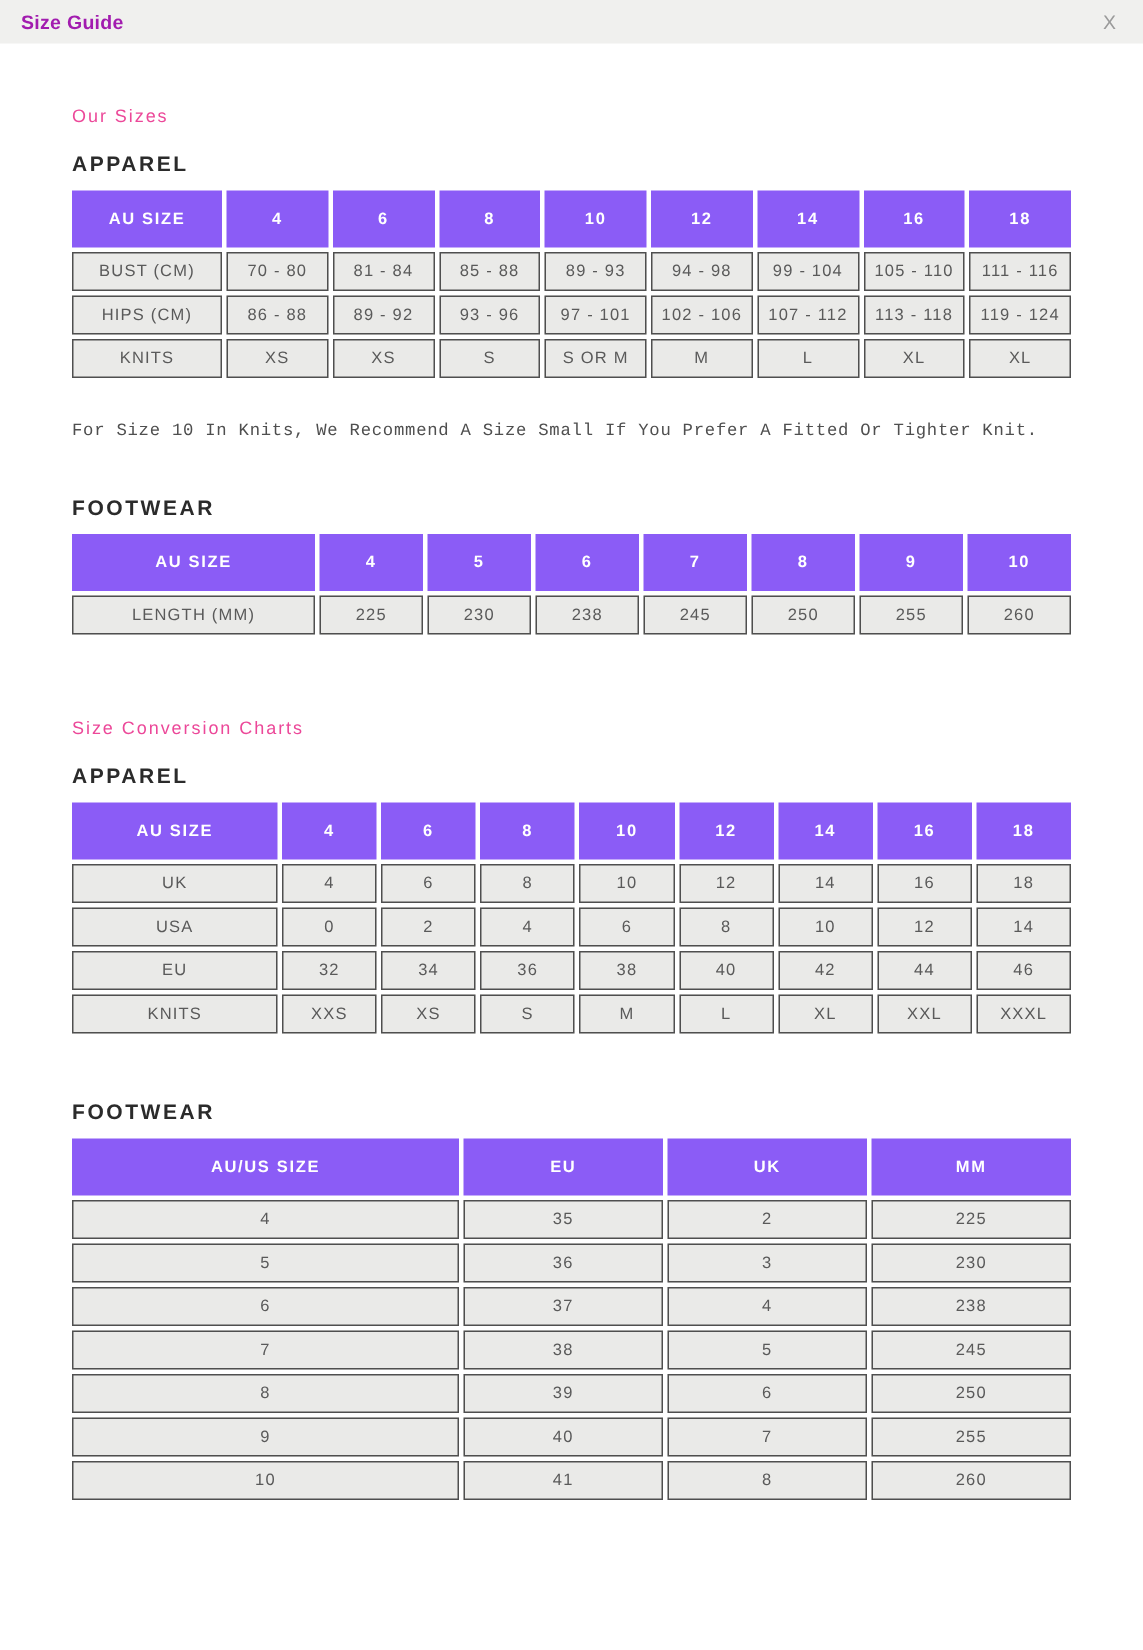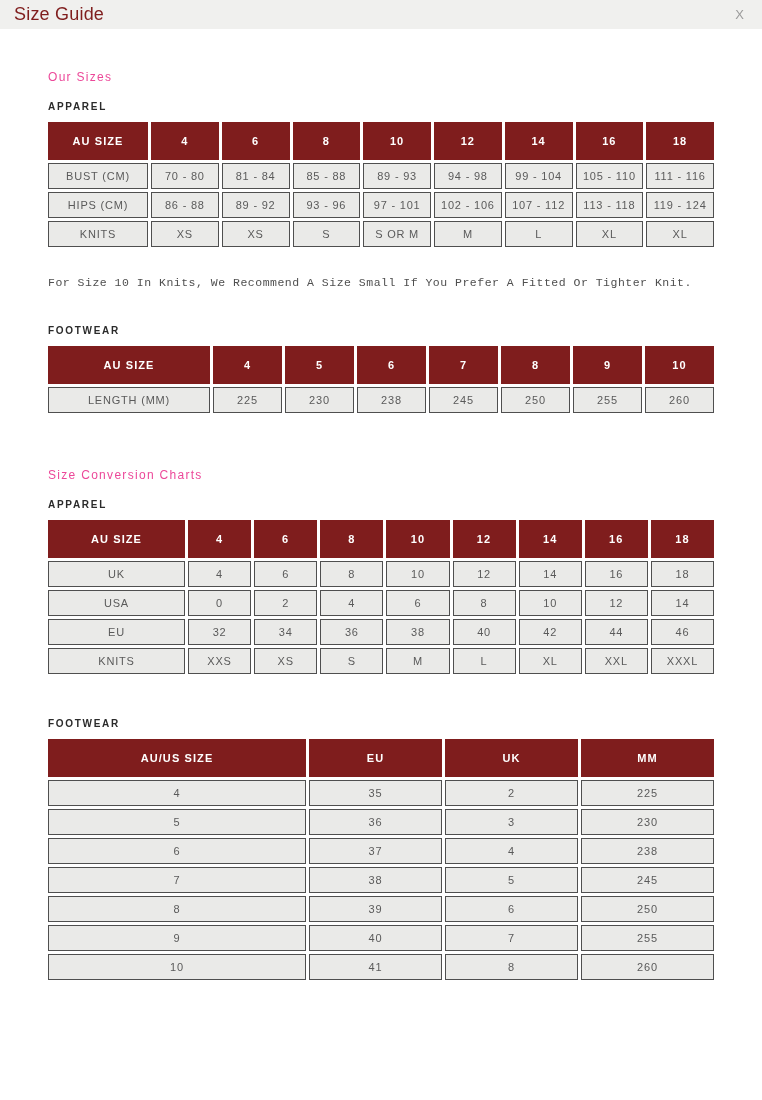--- a/index.html
+++ b/index.html
@@ -12,23 +12,23 @@
   }
   .modal-header {
     height: 29px;
     background: #f0f0ee;
     display: flex;
     align-items: center;
     justify-content: space-between;
     padding: 0 14px;
   }
   .modal-title {
-    font-size: 18px;
-    font-weight: normal;
-    color: #7f1d1d;
+    font-size: 13px;
+    font-weight: bold;
+    color: #a21caf;
     letter-spacing: 0.2px;
   }
   .close-btn {
     background: none;
     border: none;
     color: #9b9b9b;
     font-size: 13px;
     line-height: 1;
     cursor: pointer;
     font-family: "Liberation Sans", sans-serif;
@@ -37,35 +37,35 @@
   .content { padding: 0 48px; }
   .section-title {
     font-size: 12px;
     color: #ec4899;
     letter-spacing: 1.3px;
     font-weight: normal;
   }
   .section-title.our-sizes { margin-top: 41px; }
   .section-title.conversion { margin-top: 52px; }
   .sub-heading {
-    font-size: 10px;
+    font-size: 14px;
     font-weight: bold;
     color: #2b2b2b;
     letter-spacing: 1.7px;
     margin-top: 17px;
   }
   .table-wrap { margin-top: 7px; margin-left: -3px; }
   table.size-table {
     border-collapse: separate;
     border-spacing: 3px;
     table-layout: fixed;
     width: 672px;
   }
   table.size-table th {
-    background: #7f1d1d;
+    background: #8b5cf6;
     color: #ffffff;
     font-size: 11px;
     font-weight: bold;
     letter-spacing: 1.1px;
     height: 38px;
     text-align: center;
     padding: 0 2px;
   }
   table.size-table td {
     background: #eaeae8;

